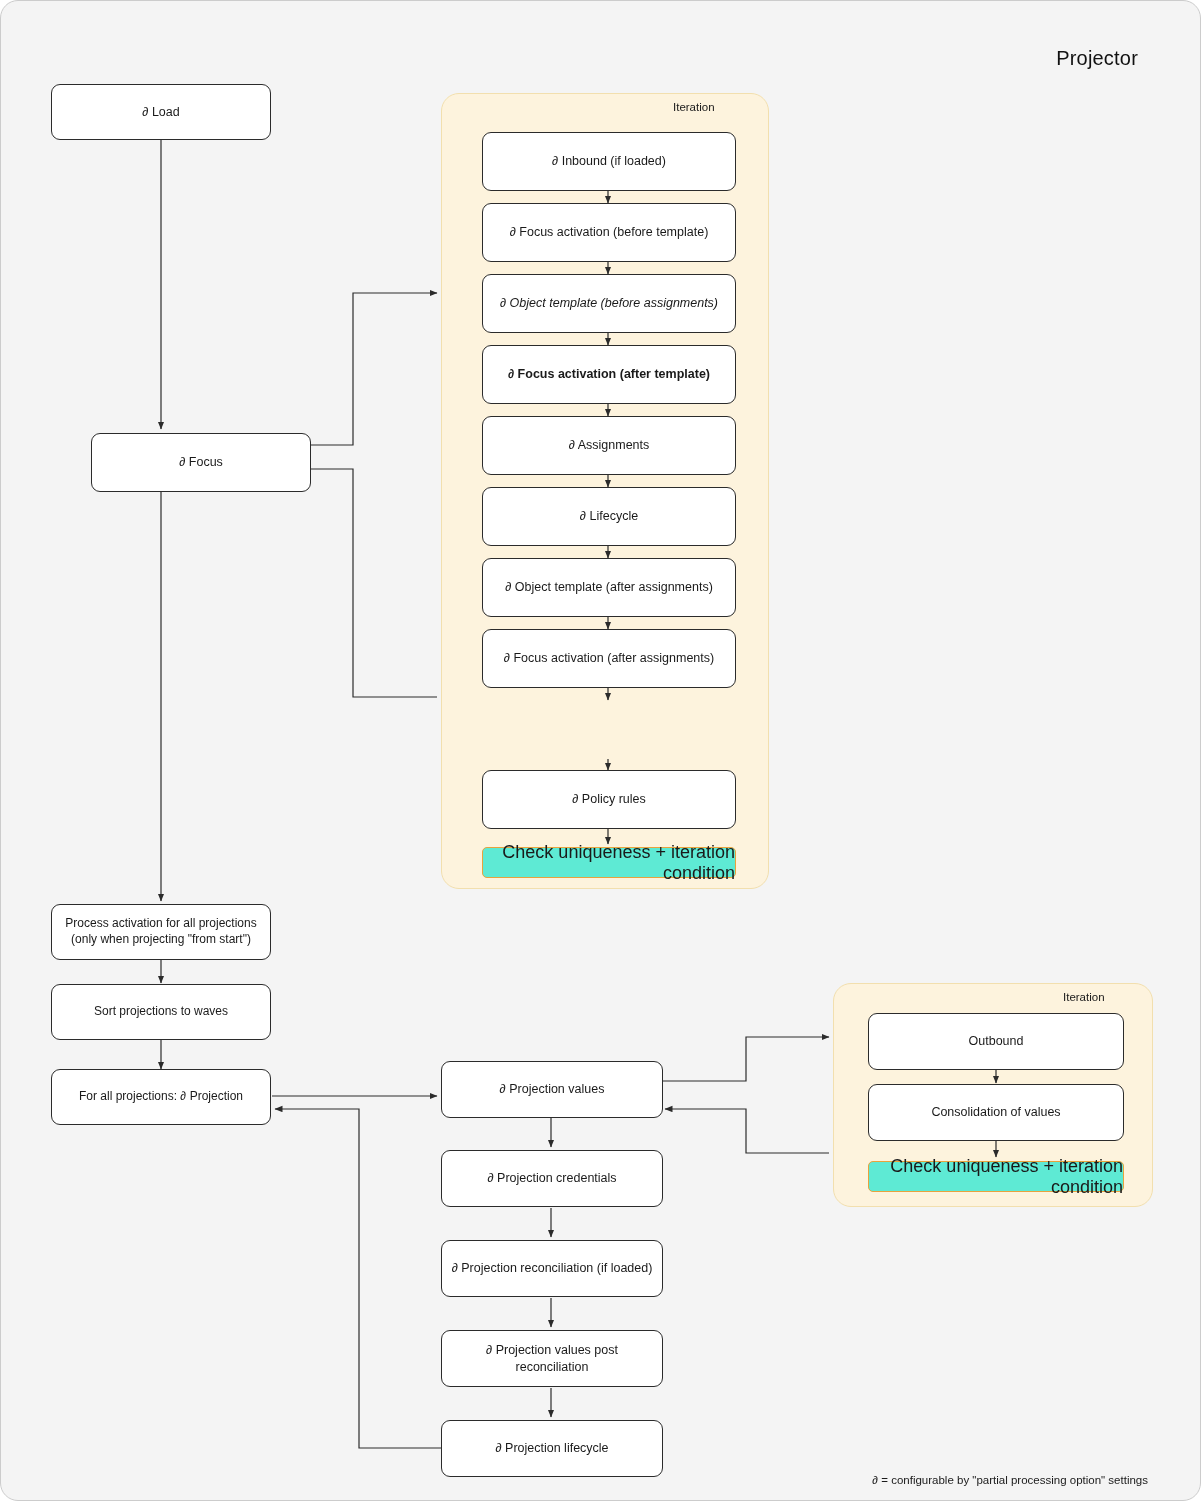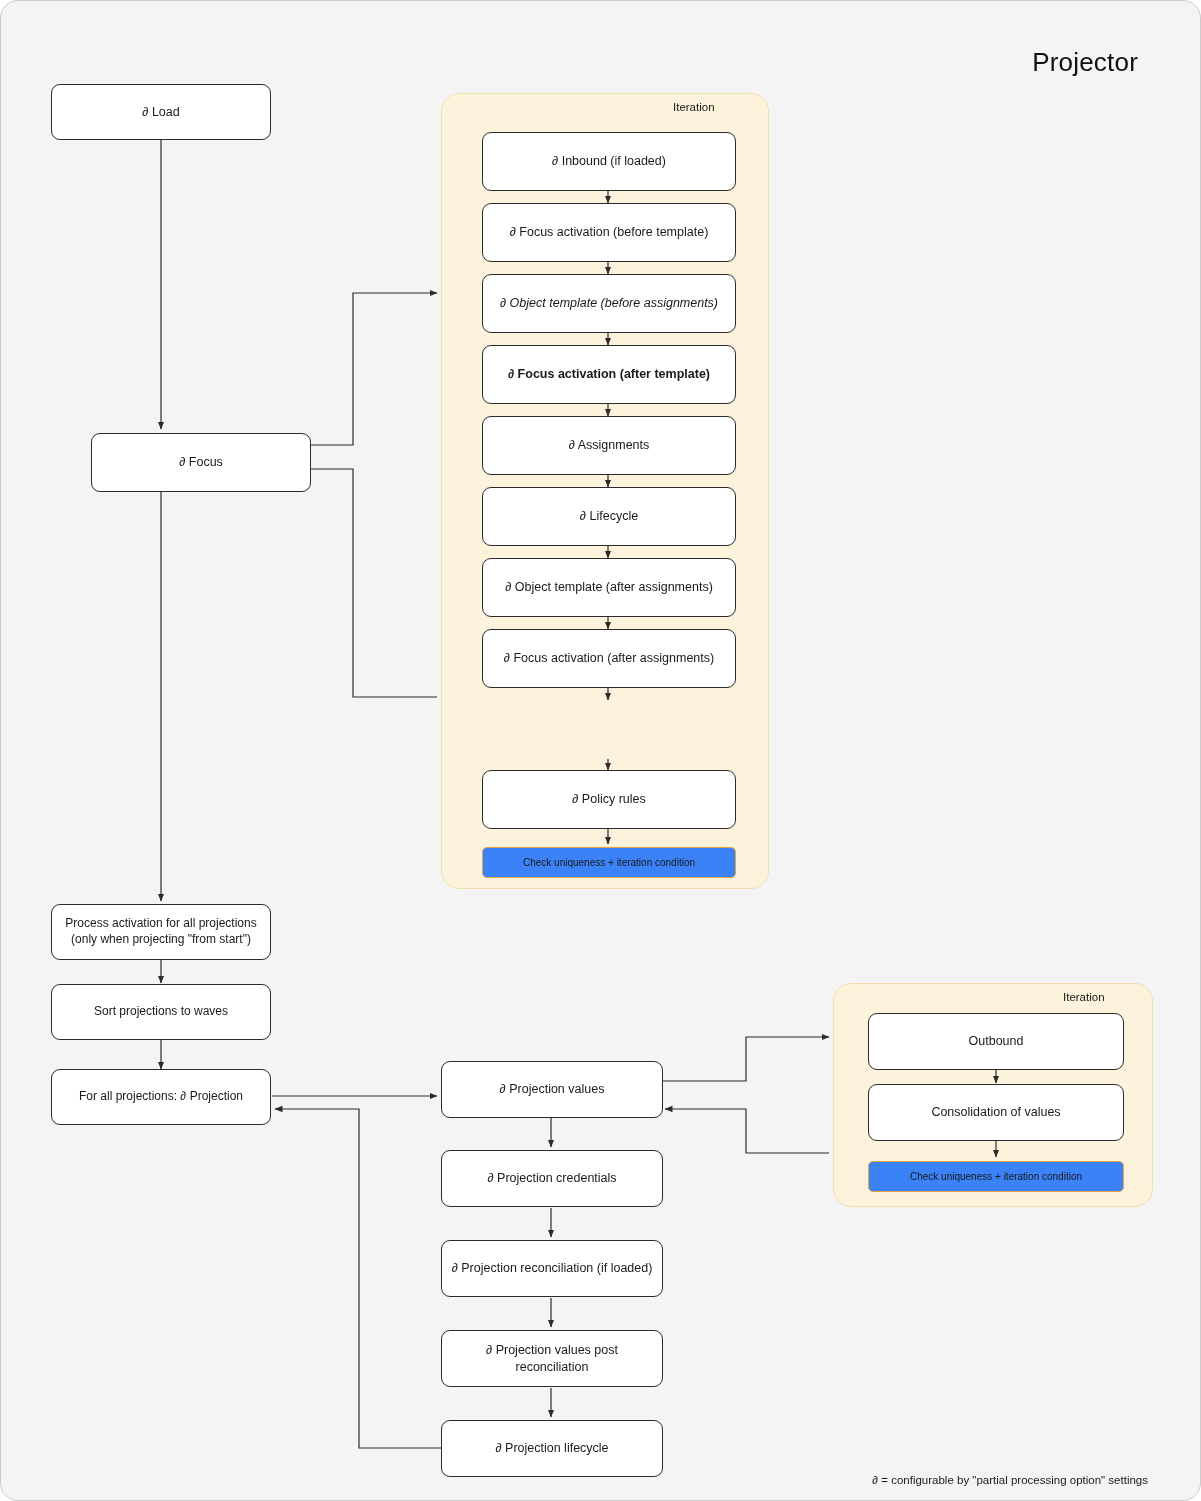--- a/index.html
+++ b/index.html
@@ -49,35 +49,35 @@
     border-radius: 18px;
   }
   .iteration-label {
     position: absolute;
     font-size: 11.5px;
     color: #1a1a1a;
   }
   .check-node {
     position: absolute;
     box-sizing: border-box;
-    background: #3b82f6;
+    background: #5eead4;
     border: 1px solid #e8a33d;
     border-radius: 5px;
     display: flex;
     align-items: center;
     justify-content: center;
-    text-align: left;
-    font-size: 10px;
+    text-align: right;
+    font-size: 18px;
     color: #1a1a1a;
   }
   #title {
     position: absolute;
     right: 62px;
     top: 46px;
-    font-size: 26px;
+    font-size: 20px;
     color: #111111;
     letter-spacing: 0.2px;
   }
   #footnote {
     position: absolute;
     right: 52px;
     bottom: 14px;
     font-size: 11.5px;
     color: #1a1a1a;
   }

